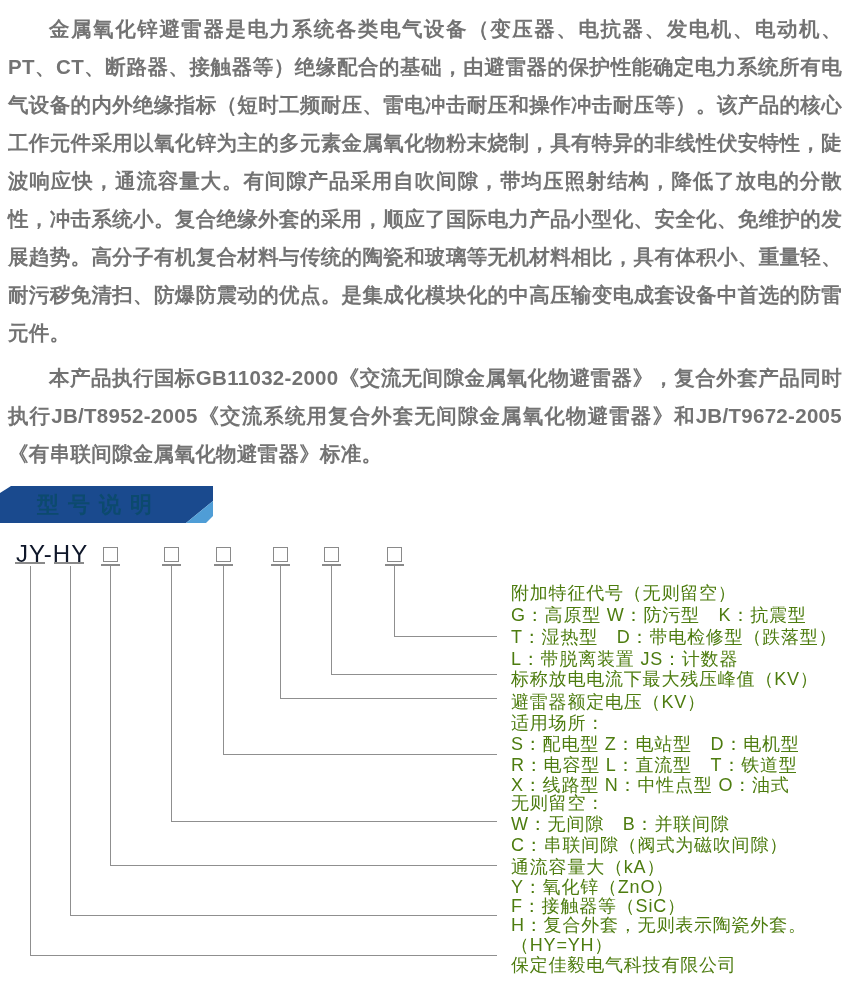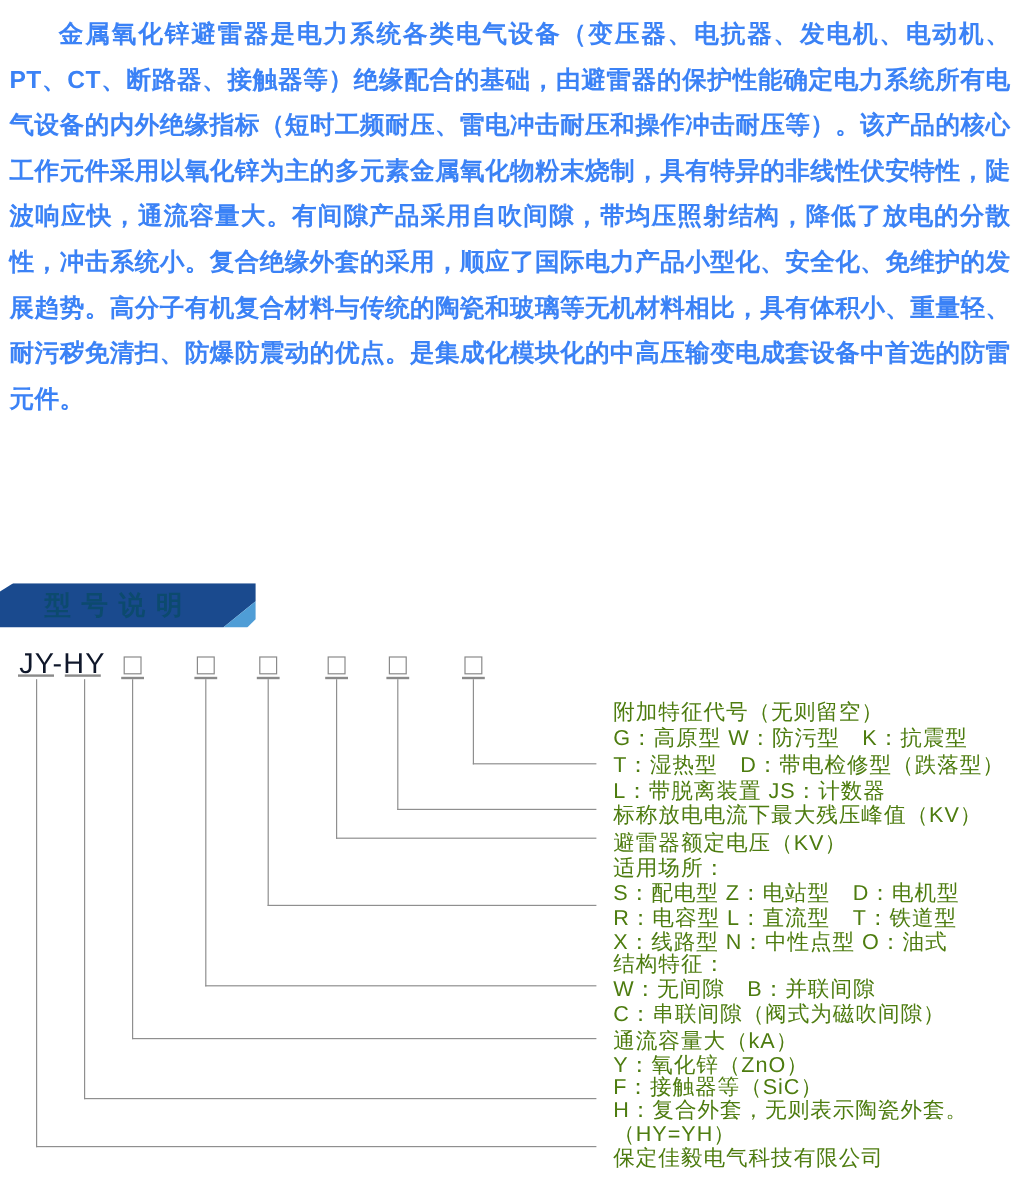--- a/index.html
+++ b/index.html
@@ -11,21 +11,21 @@
     overflow:hidden;
     font-family:"Liberation Sans","DejaVu Sans",sans-serif;
   }
   
   .intro{position:absolute;left:8px;top:10px;width:834px;}
   .intro p{
     margin:0;
     font-size:20.5px;
     line-height:38px;
     font-weight:bold;
-    color:#3b82f6;
+    color:#737373;
     letter-spacing:0.3px;
     text-align:justify;
     text-indent:2em;
   }
   .intro p + p{margin-top:7px;}
   
   .banner{position:absolute;left:0;top:486px;width:218px;height:37px;}
   .banner svg{position:absolute;left:0;top:0;width:218px;height:37px;display:block;}
   .banner-title{
     position:absolute;left:37px;top:4px;
@@ -52,20 +52,21 @@
     font-size:18px;color:#4d7c0f;letter-spacing:0.8px;white-space:nowrap;
   }
 </style>
 </head>
 <body>
 
 <div class="page">
 
   <div class="intro">
     <p>金属氧化锌避雷器是电力系统各类电气设备（变压器、电抗器、发电机、电动机、PT、CT、断路器、接触器等）绝缘配合的基础，由避雷器的保护性能确定电力系统所有电气设备的内外绝缘指标（短时工频耐压、雷电冲击耐压和操作冲击耐压等）。该产品的核心工作元件采用以氧化锌为主的多元素金属氧化物粉末烧制，具有特异的非线性伏安特性，陡波响应快，通流容量大。有间隙产品采用自吹间隙，带均压照射结构，降低了放电的分散性，冲击系统小。复合绝缘外套的采用，顺应了国际电力产品小型化、安全化、免维护的发展趋势。高分子有机复合材料与传统的陶瓷和玻璃等无机材料相比，具有体积小、重量轻、耐污秽免清扫、防爆防震动的优点。是集成化模块化的中高压输变电成套设备中首选的防雷元件。</p>
+    <p>本产品执行国标GB11032-2000《交流无间隙金属氧化物避雷器》，复合外套产品同时执行JB/T8952-2005《交流系统用复合外套无间隙金属氧化物避雷器》和JB/T9672-2005《有串联间隙金属氧化物避雷器》标准。</p>
   </div>
 
   <div class="banner">
     <svg viewBox="0 0 218 37" aria-hidden="true">
       <polygon points="0,7 11,0 213,0 213,15 186,37 0,37" fill="#1a4a8e"></polygon>
       <polygon points="213,15 186,37 206,37 213,30" fill="#4f9dd6"></polygon>
     </svg>
     <span class="banner-title">型号说明</span>
   </div>
 
@@ -101,21 +102,21 @@
     <div class="legend-line" style="top:581px;">附加特征代号（无则留空）</div>
     <div class="legend-line" style="top:603px;">G：高原型 W：防污型　K：抗震型</div>
     <div class="legend-line" style="top:625px;">T：湿热型　D：带电检修型（跌落型）</div>
     <div class="legend-line" style="top:647px;">L：带脱离装置 JS：计数器</div>
     <div class="legend-line" style="top:667px;">标称放电电流下最大残压峰值（KV）</div>
     <div class="legend-line" style="top:690px;">避雷器额定电压（KV）</div>
     <div class="legend-line" style="top:711px;">适用场所：</div>
     <div class="legend-line" style="top:732px;">S：配电型 Z：电站型　D：电机型</div>
     <div class="legend-line" style="top:753px;">R：电容型 L：直流型　T：铁道型</div>
     <div class="legend-line" style="top:773px;">X：线路型 N：中性点型 O：油式</div>
-    <div class="legend-line" style="top:791px;">结构特征：</div>
+    <div class="legend-line" style="top:791px;">无则留空：</div>
     <div class="legend-line" style="top:812px;">W：无间隙　B：并联间隙</div>
     <div class="legend-line" style="top:833px;">C：串联间隙（阀式为磁吹间隙）</div>
     <div class="legend-line" style="top:855px;">通流容量大（kA）</div>
     <div class="legend-line" style="top:875px;">Y：氧化锌（ZnO）</div>
     <div class="legend-line" style="top:894px;">F：接触器等（SiC）</div>
     <div class="legend-line" style="top:913px;">H：复合外套，无则表示陶瓷外套。</div>
     <div class="legend-line" style="top:933px;">（HY=YH）</div>
     <div class="legend-line" style="top:953px;">保定佳毅电气科技有限公司</div>
 
   </div>

